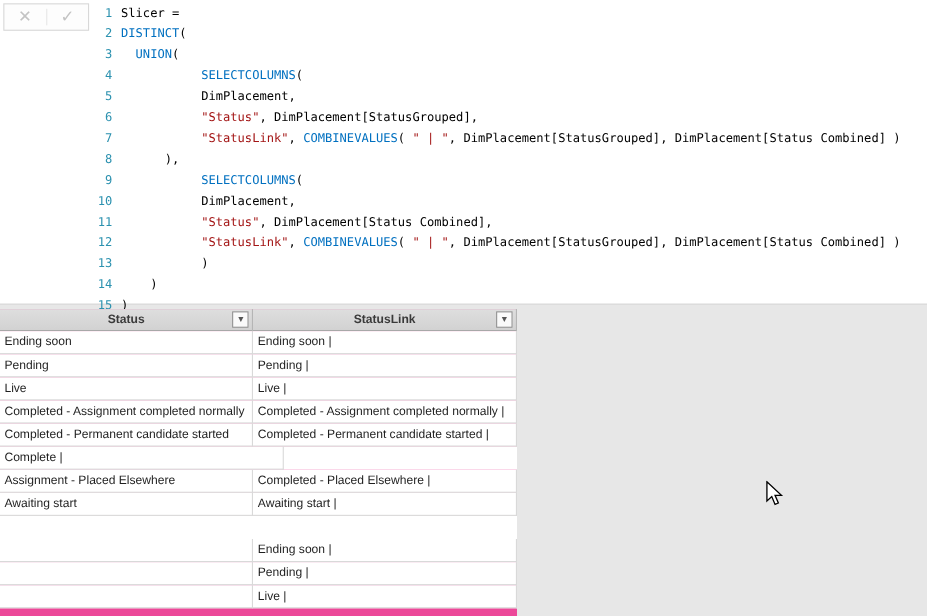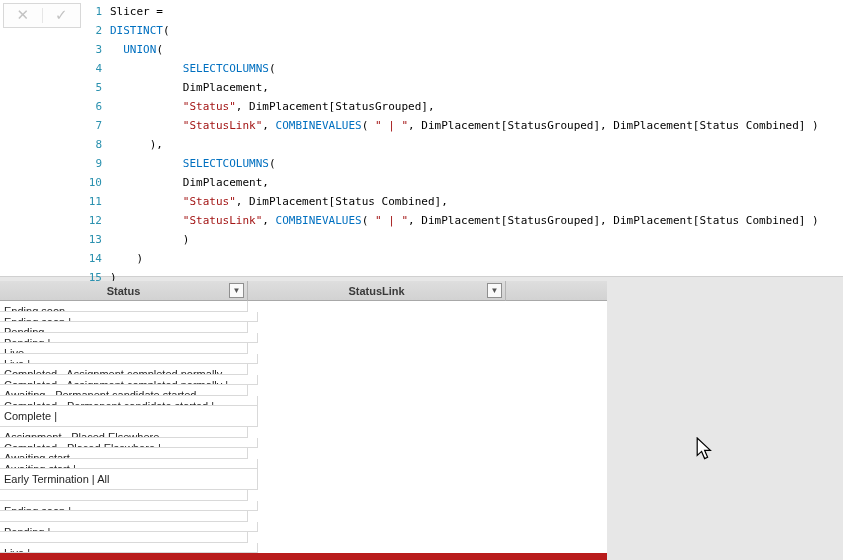--- a/index.html
+++ b/index.html
@@ -33,41 +33,41 @@
   .code-line { display:flex; height:19px; line-height:19px; white-space:pre; }
   .line-num  { flex:none; width:46px; text-align:right; margin-right:8px; color:#2b91af; }
   .line-content { flex:1; overflow:hidden; }
   .seg-pl   { color:#000000; }
   .seg-kw   { color:#0070c0;margin-top:26px; }
   .seg-str  { color:#a31515; }
   .seg-bold { color:#000000; font-weight:normal; }
 
   
   .grid-pane {
-    position:absolute; top:281px; left:0; width:607px; bottom:0;
-    background:#b91c1c; overflow:hidden;
+    position:absolute; top:281px; left:0; width:470px; bottom:0;
+    background:#ec4899; overflow:hidden;
   }
   .table-header {
     display:flex; height:20px;
     background:linear-gradient(#dedede,#d2d2d2);
     border-bottom:1px solid #a8a8a8;
   }
   .header-cell {
     position:relative; height:20px; border-right:1px solid #b5b5b5;
     display:flex; align-items:center; justify-content:center;
     font-size:11px; font-weight:bold; color:#3a3a3a;
   }
   .header-cell.col-0 { width:248px; }
   .header-cell.col-1 { width:258px; }
   .filter-btn {
     position:absolute; right:3px; top:2px; width:15px; height:15px;
     border:1px solid #8f8f8f; background:#fafafa; padding:0;
     font-size:8px; line-height:13px; color:#555; text-align:center; cursor:default;
   }
-  .table-row { display:flex; height:21px; background:#ffffff;flex-direction:column; }
+  .table-row { display:flex; height:21px; background:#ffffff; }
   .cell {
     height:21px; line-height:20px; padding-left:4px;
     border-bottom:1px solid #d9d9d9; border-right:1px solid #d9d9d9;
     font-size:11px; color:#1f1f1f; overflow:hidden; white-space:nowrap;
   }
   .cell-status { width:248px; }
   .cell-link   { width:258px; }
 
   
   .cursor { position:absolute; left:696px; top:437px; }
@@ -188,41 +188,40 @@
     <div class="cell cell-status">Live</div>
     <div class="cell cell-link">Live |</div>
   </div>
 
   <div class="table-row">
     <div class="cell cell-status">Completed - Assignment completed normally</div>
     <div class="cell cell-link">Completed - Assignment completed normally |</div>
   </div>
 
   <div class="table-row">
-    <div class="cell cell-status">Awaiting - Permanent candidate started</div>
+    <div class="cell cell-status">Completed - Permanent candidate started</div>
     <div class="cell cell-link">Completed - Permanent candidate started |</div>
   </div>
 
   <div class="table-row">
     <div class="cell cell-link">Complete |</div>
   </div>
 
   <div class="table-row">
     <div class="cell cell-status">Assignment - Placed Elsewhere</div>
     <div class="cell cell-link">Completed - Placed Elsewhere |</div>
   </div>
 
   <div class="table-row">
     <div class="cell cell-status">Awaiting start</div>
     <div class="cell cell-link">Awaiting start |</div>
   </div>
 
 
   <div class="table-row">
-    <div class="cell cell-link">Early Termination | All</div>
   </div>
 
   <div class="table-row">
     <div class="cell cell-status"></div>
     <div class="cell cell-link">Ending soon |</div>
   </div>
 
   <div class="table-row">
     <div class="cell cell-status"></div>
     <div class="cell cell-link">Pending |</div>

